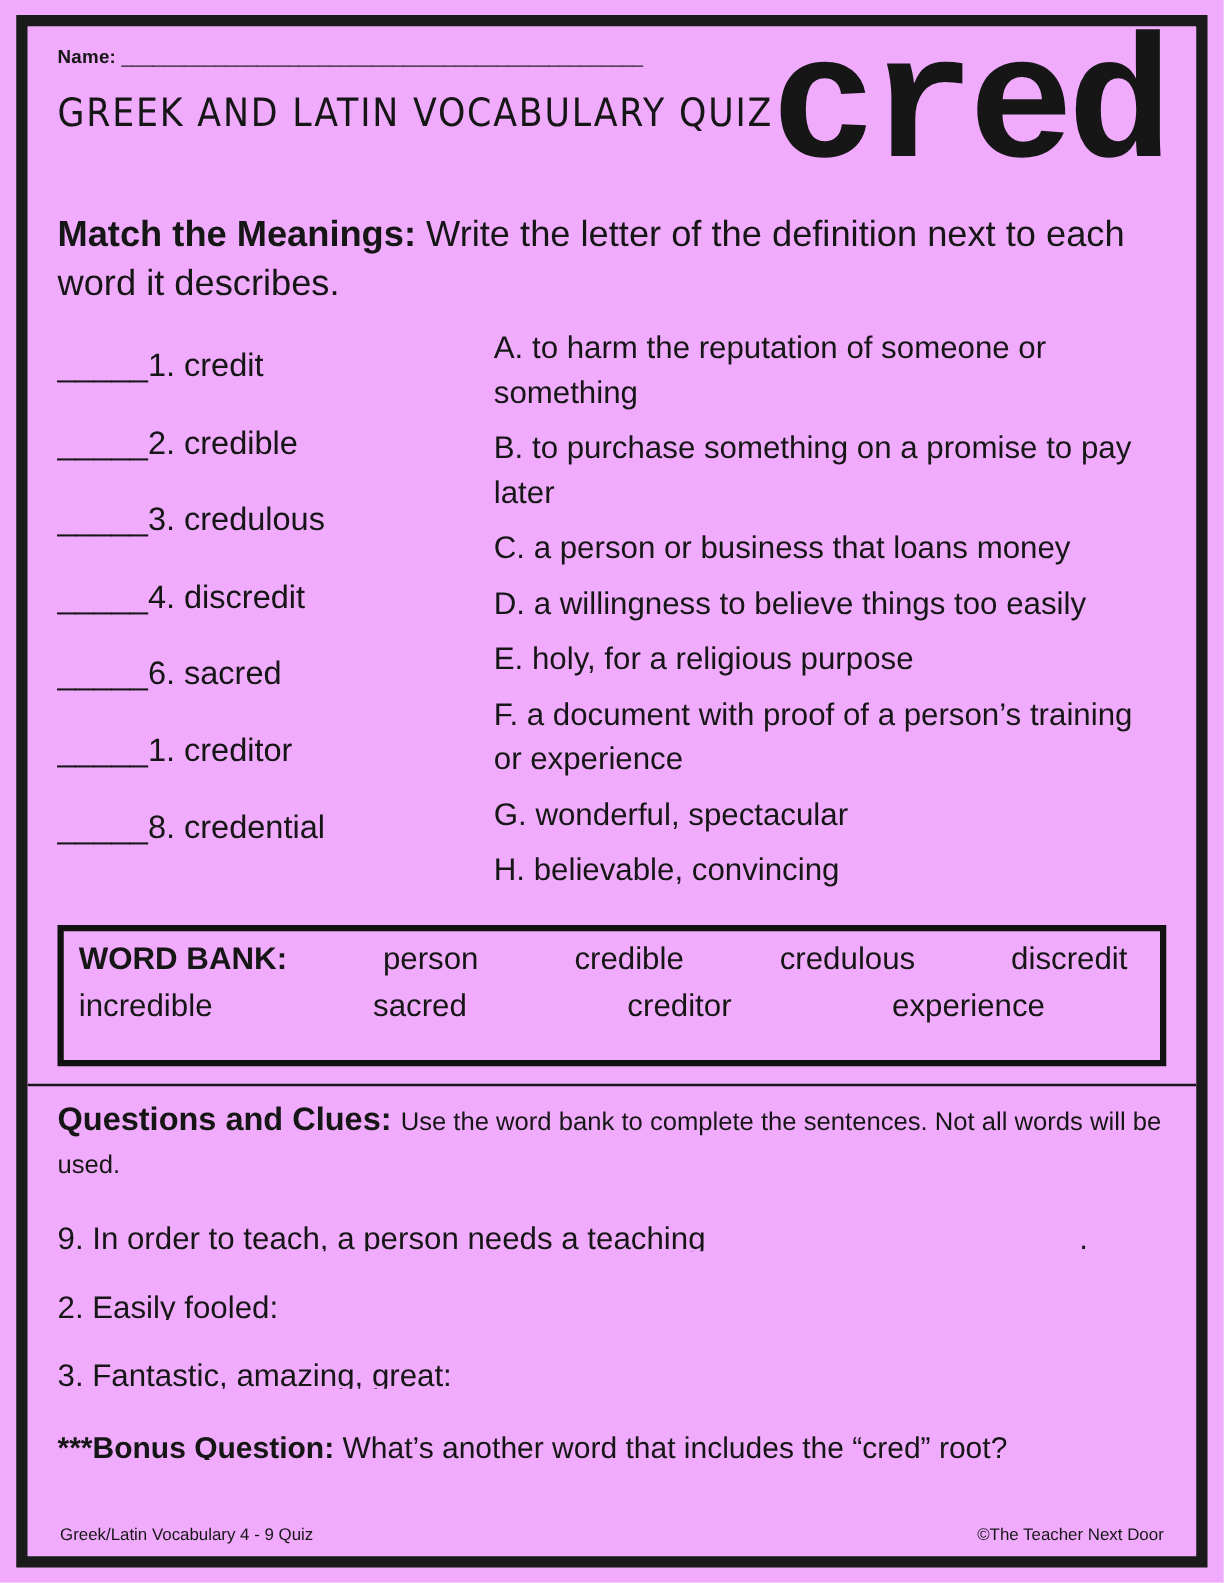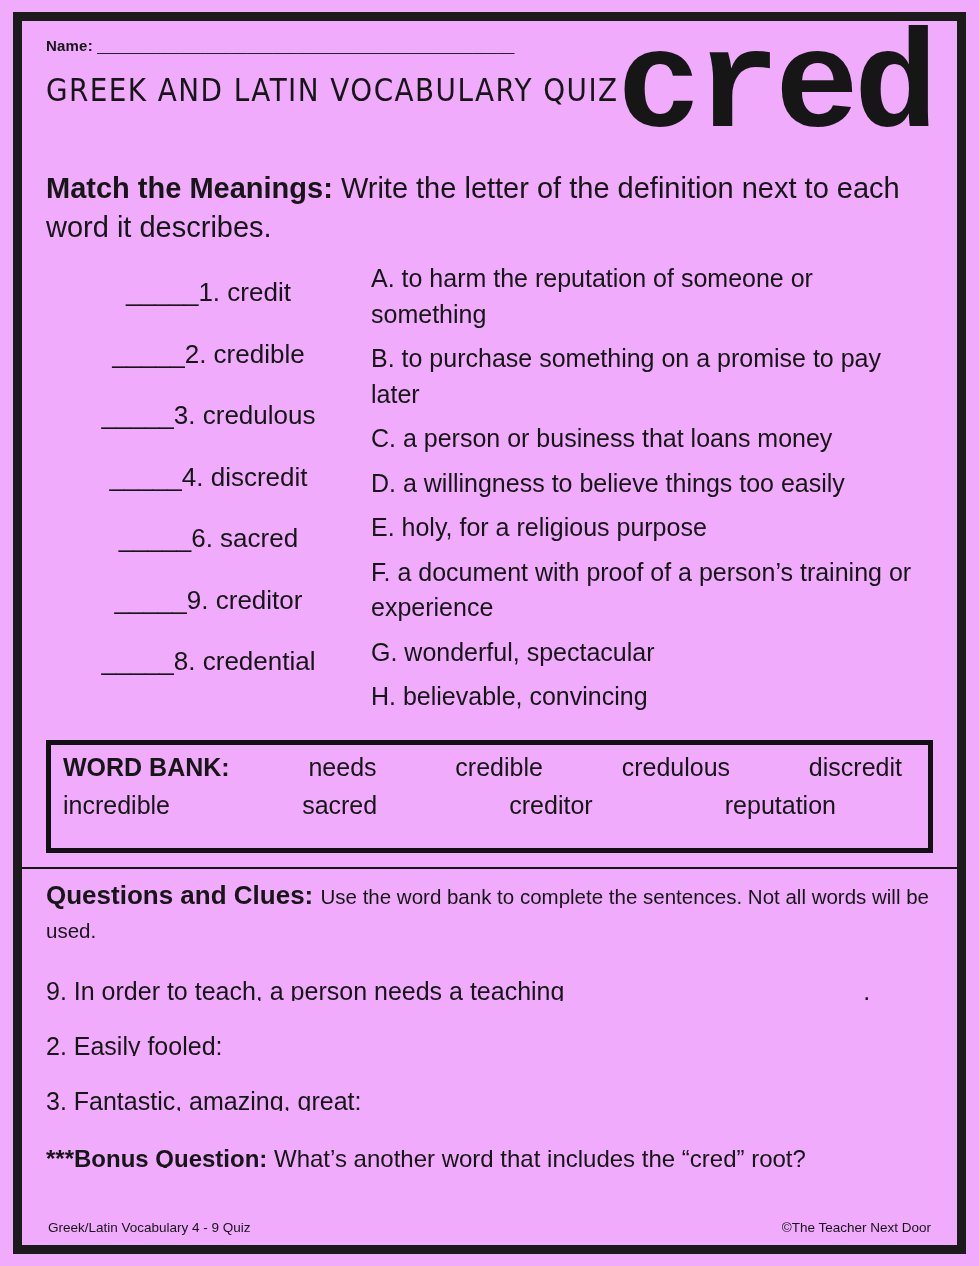--- a/index.html
+++ b/index.html
@@ -36,24 +36,24 @@
     position: absolute; top: -18px; right: 0;
     font-family: Liberation Mono, monospace;
     font-size: 140px; font-weight: bold;
     letter-spacing: -5px; line-height: 1;
   }
 
   
   .match-head { font-size: 29px; line-height: 1.35; margin-top: 6px; }
   .b { font-weight: bold; }
   .match-cols { display: flex; margin-top: 14px; flex: none; }
-  .words-col { width: 325px; flex: none; padding-top: 16px; text-align: center; }
+  .words-col { width: 325px; flex: none; padding-top: 16px; }
   .word-row { font-size: 26px; margin-bottom: 30.5px; white-space: nowrap; }
   .defs-col { flex: 1; }
-  .def-item { font-size: 25px; line-height: 1.42; margin-bottom: 9px; }
+  .def-item { font-size: 25px; line-height: 1.42; margin-bottom: 9px; margin-left: 24px; }
 
   
   .word-bank {
     margin-top: 16px;
     border: 5px solid #111;
     padding: 8px 12px 28px 12px;
     flex: none;
   }
   .wb-row { display: flex; justify-content: space-between; font-size: 25px; white-space: nowrap; padding-right: 14px; }
   .wb-row2 { padding-right: 80px; margin-top: 9px; }
@@ -105,51 +105,51 @@
         <div class="word-row">
           <span>_____</span><span>3. credulous</span>
         </div>
         <div class="word-row">
           <span>_____</span><span>4. discredit</span>
         </div>
         <div class="word-row">
           <span>_____</span><span>6. sacred</span>
         </div>
         <div class="word-row">
-          <span>_____</span><span>9. creditor</span>
+          <span>_____</span><span>1. creditor</span>
         </div>
         <div class="word-row">
           <span>_____</span><span>8. credential</span>
         </div>
       </div>
       <div class="defs-col">
         <div class="def-item">A. to harm the reputation of someone or something</div>
         <div class="def-item">B. to purchase something on a promise to pay later</div>
         <div class="def-item">C. a person or business that loans money</div>
         <div class="def-item">D. a willingness to believe things too easily</div>
         <div class="def-item">E. holy, for a religious purpose</div>
         <div class="def-item">F. a document with proof of a person’s training or experience</div>
         <div class="def-item">G. wonderful, spectacular</div>
         <div class="def-item">H. believable, convincing</div>
       </div>
     </div>
 
     <div class="word-bank">
       <div class="wb-row">
         <span class="b">WORD BANK:</span>
-        <span>needs</span>
+        <span>person</span>
         <span>credible</span>
         <span>credulous</span>
         <span>discredit</span>
       </div>
       <div class="wb-row wb-row2">
         <span>incredible</span>
         <span>sacred</span>
         <span>creditor</span>
-        <span>reputation</span>
+        <span>experience</span>
       </div>
     </div>
 
     <div class="divider"></div>
 
     <div class="q-head">
       <span class="b">Questions and Clues:</span>
       <span class="q-instr">Use the word bank to complete the sentences. Not all words will be used.</span>
     </div>
 

